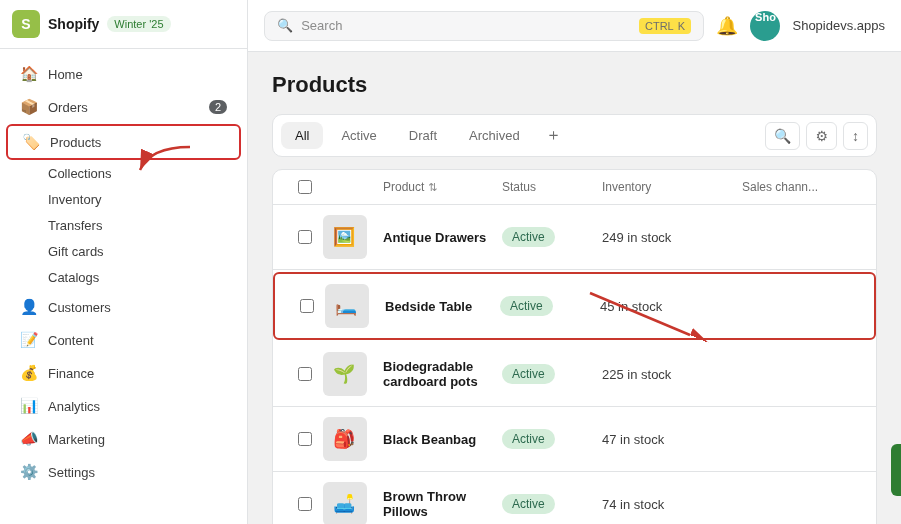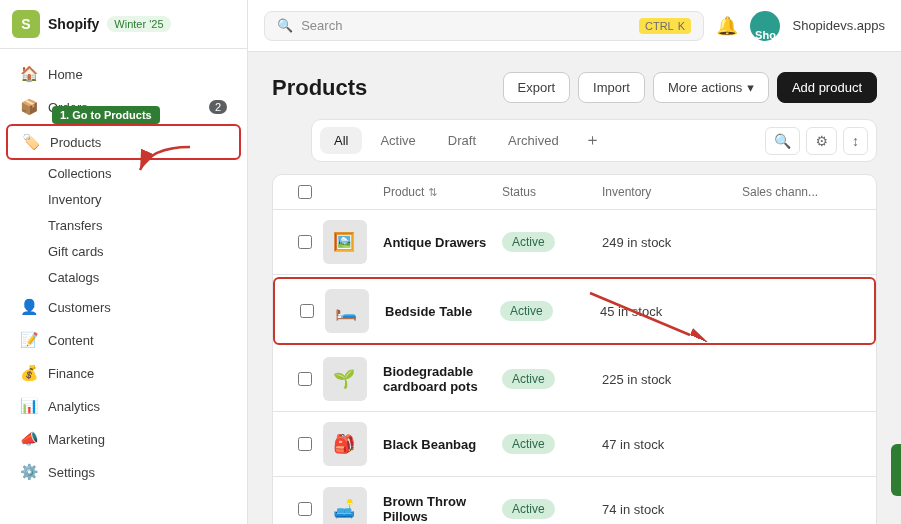--- a/index.html
+++ b/index.html
@@ -113,21 +113,21 @@
       font-size: 11px;
       color: #6d6d6d;
       display: flex; gap: 4px; align-items: center;
     }
     .topbar-icons { display: flex; align-items: center; gap: 12px; }
     .topbar-icon { font-size: 18px; color: #6d6d6d; cursor: pointer; }
     .avatar {
       width: 30px; height: 30px;
       background: #2a9d8f;
       border-radius: 50%;
-      display: flex; align-items: flex-end; justify-content: center;
+      display: flex; align-items: flex-start; justify-content: center;
       color: white; font-size: 11px; font-weight: 600;
     }
     .user-name { font-size: 13px; color: #3d3d3d; }
 
     
     .page-content {
       flex: 1;
       overflow-y: auto;
       padding: 20px 24px;
       background: #f1f1f1;
@@ -162,21 +162,20 @@
     
     .tabs {
       display: flex;
       align-items: center;
       gap: 4px;
       margin-bottom: 12px;
       background: #fff;
       border: 1px solid #e1e3e5;
       border-radius: 10px;
       padding: 6px 8px;
-      margin-left: 39px;
     }
     .tab {
       padding: 6px 14px;
       border-radius: 8px;
       cursor: pointer;
       color: #6d6d6d;
       font-size: 13px;
       font-weight: 500;
     }
     .tab.active-tab { background: #f0f0f0; color: #1a1a1a; }
@@ -321,21 +320,20 @@
       <span class="icon">🏠</span>
       <span class="label">Home</span>
     </div>
     <div class="sidebar-item">
       <span class="icon">📦</span>
       <span class="label">Orders</span>
       <span class="badge">2</span>
     </div>
 
     <div class="annotation-container">
-      <div class="go-to-annotation">1. Go to Products</div>
 
       <svg class="arrow-svg" width="80" height="50" style="top:18px; left:130px;">
         <defs>
           <marker id="arrowhead1" markerWidth="8" markerHeight="6" refX="8" refY="3" orient="auto">
             <polygon points="0 0, 8 3, 0 6" fill="#c8372d"></polygon>
           </marker>
         </defs>
         <path d="M 60 5 Q 20 5 10 28" stroke="#c8372d" stroke-width="2.5" fill="none" marker-end="url(#arrowhead1)"></path>
       </svg>
       <div class="sidebar-item highlighted">
@@ -403,29 +401,20 @@
       <div class="avatar">
         <span>Sho</span>
       </div>
       <span class="user-name">Shopidevs.apps</span>
     </div>
   </div>
 
   <div class="page-content">
     <div class="page-header">
       <h1 class="page-title">Products</h1>
-      <div class="page-actions">
-        <button class="btn">Export</button>
-        <button class="btn">Import</button>
-        <button class="btn btn-icon">
-          <span>More actions</span>
-          <span>▾</span>
-        </button>
-        <button class="btn btn-primary">Add product</button>
-      </div>
     </div>
 
     <div class="tabs">
       <div class="tab active-tab">All</div>
       <div class="tab">Active</div>
       <div class="tab">Draft</div>
       <div class="tab">Archived</div>
       <div class="tab-plus">＋</div>
       <div class="tab-actions">
         <button class="tab-action-btn">🔍</button>

